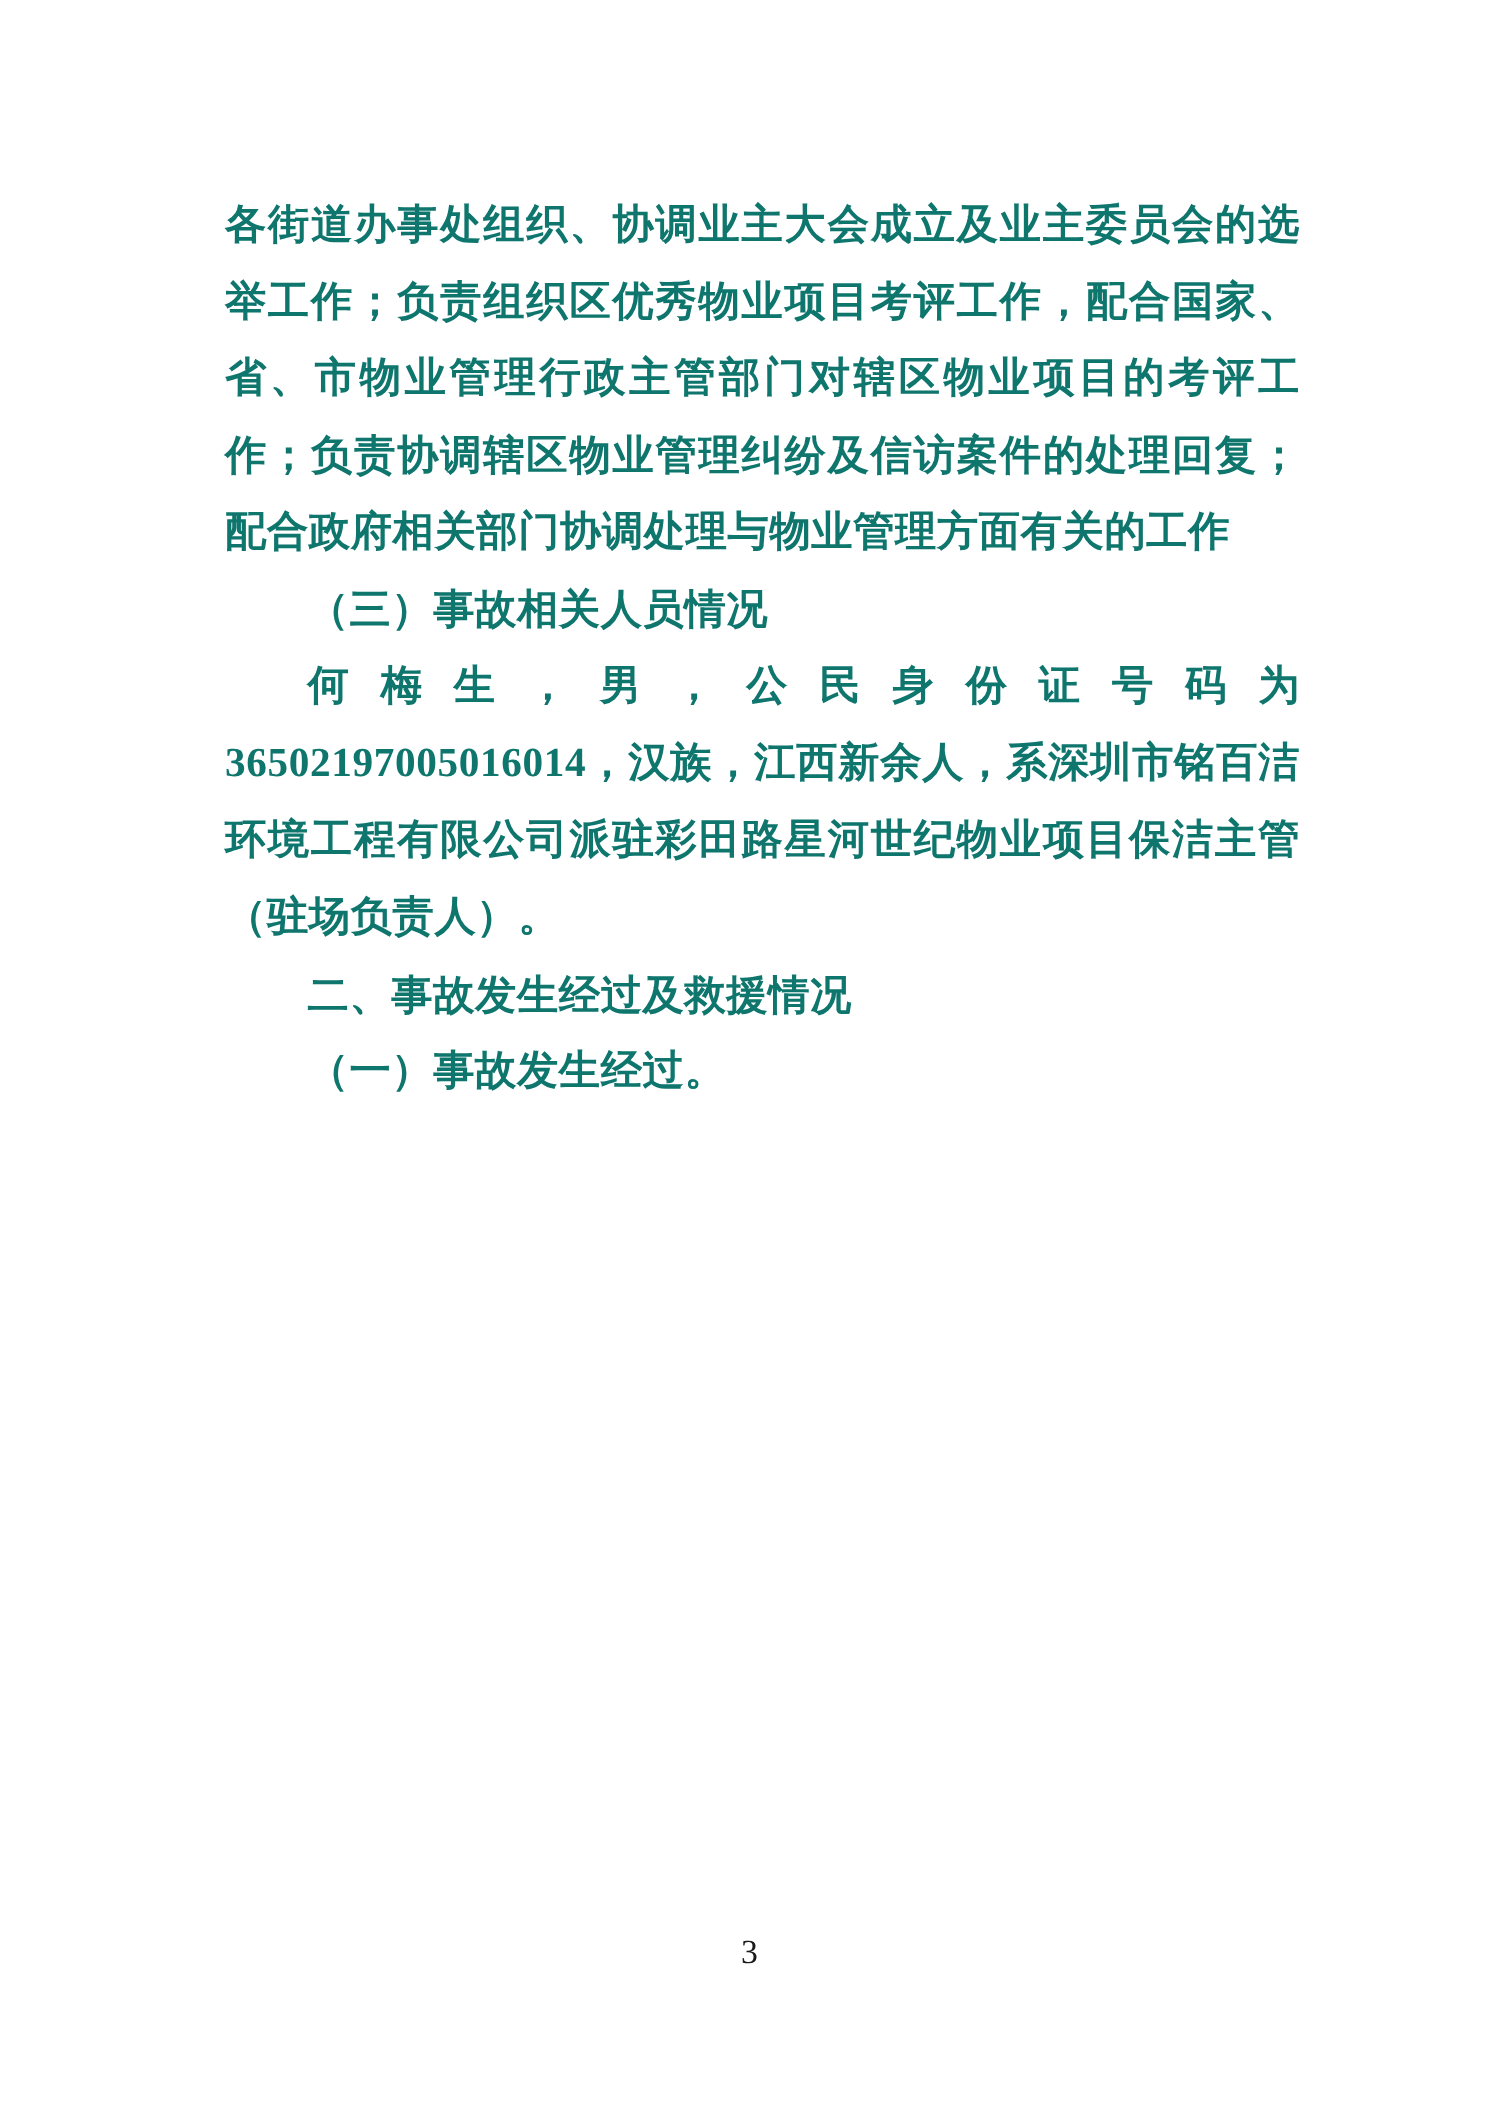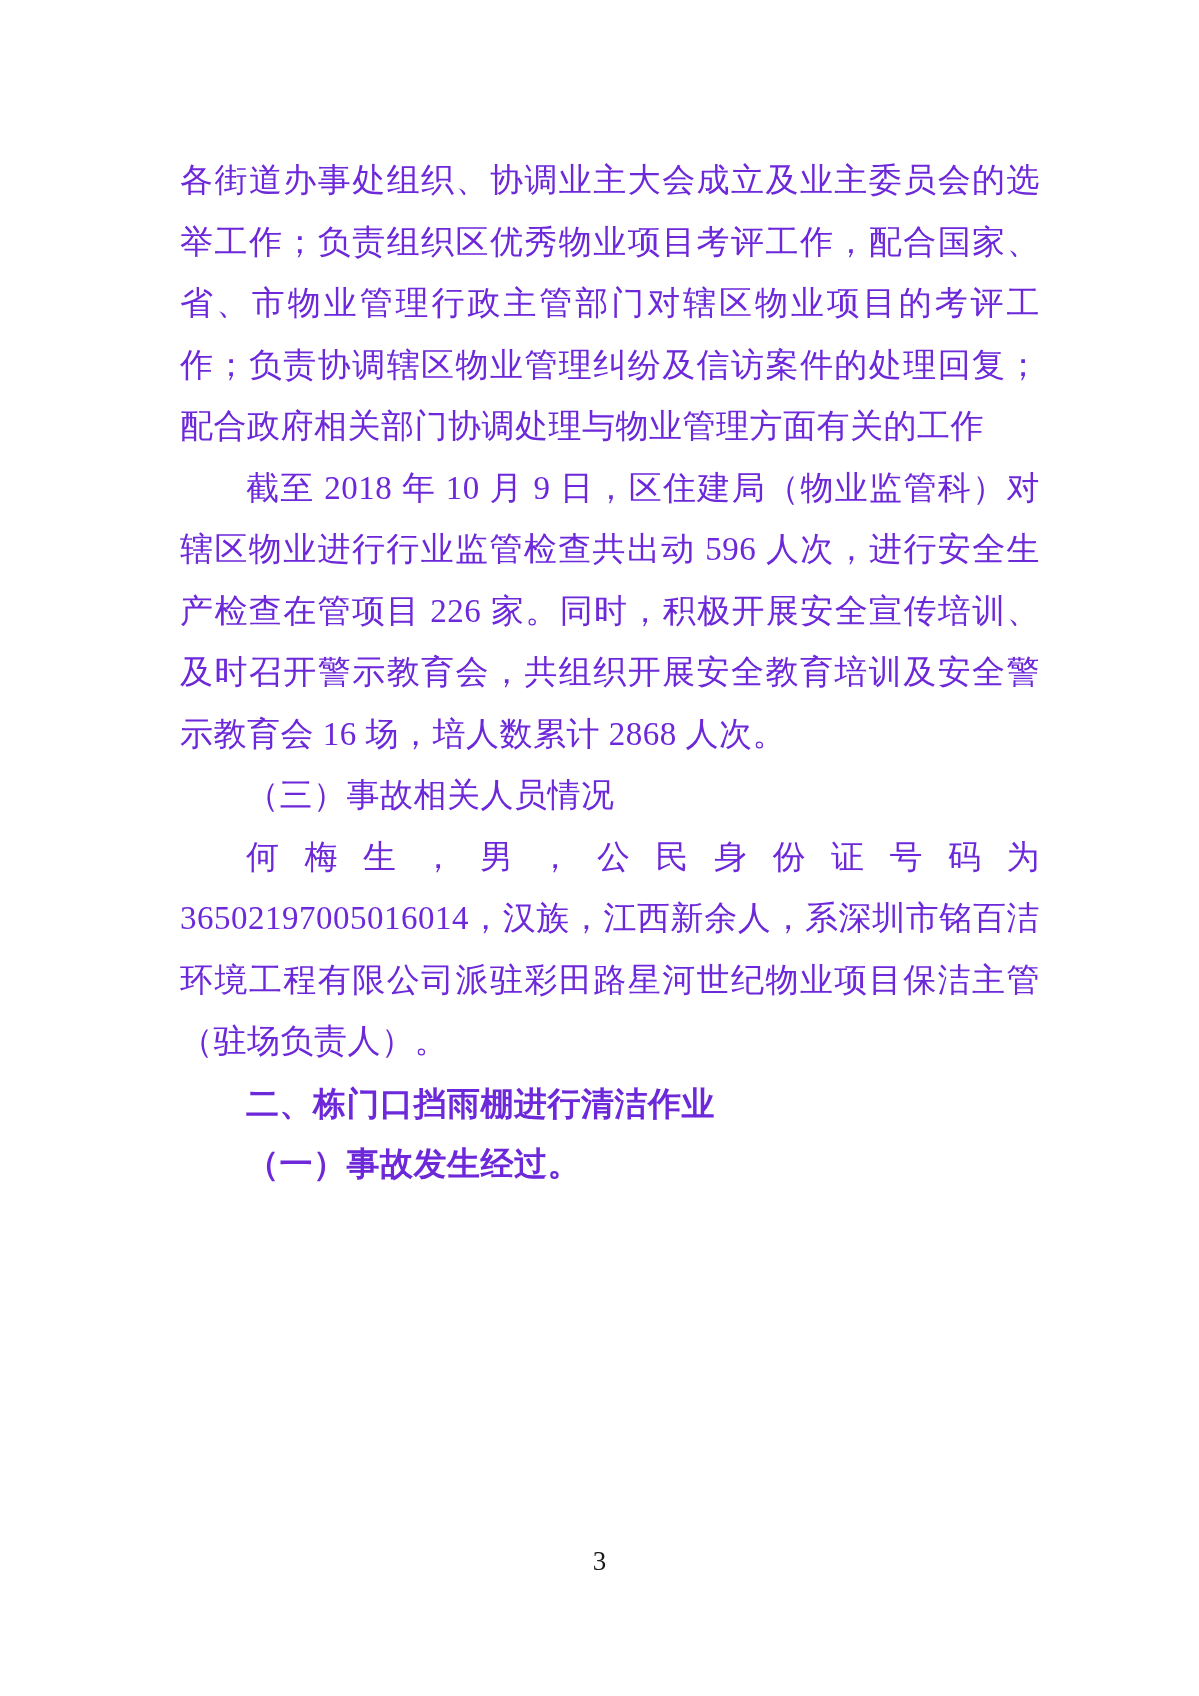--- a/index.html
+++ b/index.html
@@ -22,21 +22,22 @@
     top: 150px;
     width: 860px;
   }
   .content p {
     margin: 0;
     padding: 0;
     font-size: 33px;
     line-height: 61.5px;
     text-align: justify;
     letter-spacing: 0.5px;
-    color: #6d28d9;
+    color: #0f766e;
+    font-weight: bold;
   }
   .indent {
     text-indent: 66px;
   }
   .no-indent {
     text-indent: 0;
   }
   .heading-sans {
     font-family: "Liberation Sans", "DejaVu Sans", sans-serif;
     font-weight: bold;
@@ -63,22 +64,21 @@
     color: #1a1a1a;
     font-family: "Liberation Serif", "DejaVu Serif", serif;
   }
 </style>
 </head>
 <body>
 
 <div class="page">
   <main class="content">
     <p class="no-indent">各街道办事处组织、协调业主大会成立及业主委员会的选举工作；负责组织区优秀物业项目考评工作，配合国家、省、市物业管理行政主管部门对辖区物业项目的考评工作；负责协调辖区物业管理纠纷及信访案件的处理回复；配合政府相关部门协调处理与物业管理方面有关的工作</p>
-    <p class="indent">截至 2018 年 10 月 9 日，区住建局（物业监管科）对辖区物业进行行业监管检查共出动 596 人次，进行安全生产检查在管项目 226 家。同时，积极开展安全宣传培训、及时召开警示教育会，共组织开展安全教育培训及安全警示教育会 16 场，培人数累计 2868 人次。</p>
     <p class="indent subheading">（三）事故相关人员情况</p>
     <p class="indent">何梅生，男，公民身份证号码为 36502197005016014，汉族，江西新余人，系深圳市铭百洁环境工程有限公司派驻彩田路星河世纪物业项目保洁主管（驻场负责人）。</p>
-    <p class="indent heading-sans">二、栋门口挡雨棚进行清洁作业</p>
+    <p class="indent heading-sans">二、事故发生经过及救援情况</p>
     <p class="indent heading-serif">（一）事故发生经过。</p>
   </main>
   <footer class="footer">
     <span class="page-number">3</span>
   </footer>
 </div>
 
 </body></html>

